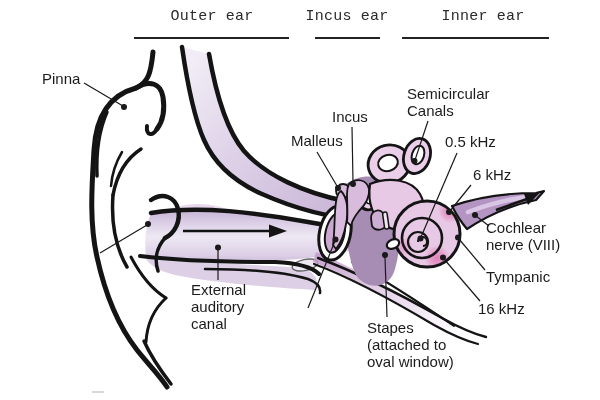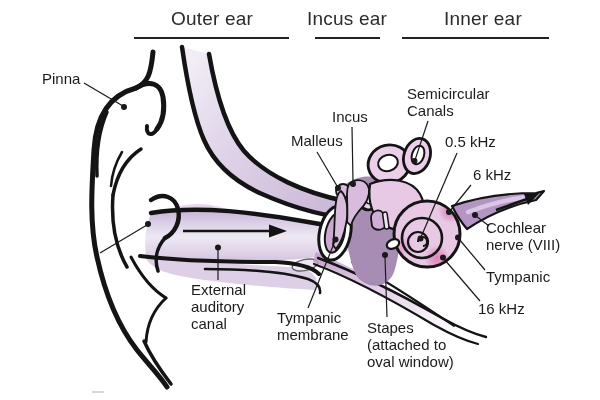--- a/index.html
+++ b/index.html
@@ -3,21 +3,21 @@
 <meta charset="utf-8">
 <style>
   html,body{margin:0;padding:0;background:#fff;}
   .stage{
     position:relative;width:600px;height:400px;background:#ffffff;overflow:hidden;
     font-family:"Liberation Sans","DejaVu Sans",sans-serif;
   }
   .stage svg{position:absolute;left:0;top:0;}
   .hdr{
     position:absolute;top:8px;width:120px;text-align:center;
-    font-size:19px;color:#2b2b2b;letter-spacing:.2px;
+    font-size:15px;color:#2b2b2b;letter-spacing:.2px;font-family:Liberation Mono, monospace;
   }
   .lbl{
     position:absolute;font-size:15px;line-height:17px;color:#1b1b1b;
   }
   .c{text-align:center;}
 </style>
 </head>
 <body>
 
 <div class="stage">
@@ -210,21 +210,20 @@
 
     <line x1="92" y1="392" x2="104" y2="392" stroke="#d8d8d8" stroke-width="2"></line>
   </svg>
 
   <div class="hdr" style="left:152px">Outer ear</div>
   <div class="hdr" style="left:287px">Incus ear</div>
   <div class="hdr" style="left:423px">Inner ear</div>
 
   <div class="lbl" style="left:42px;top:70px">Pinna</div>
   <div class="lbl" style="left:191px;top:281px;width:64px">External auditory canal</div>
-  <div class="lbl" style="left:277px;top:309px;width:80px">Tympanic membrane</div>
   <div class="lbl" style="left:367px;top:319px;width:95px">Stapes (attached to oval window)</div>
   <div class="lbl" style="left:291px;top:132px">Malleus</div>
   <div class="lbl" style="left:332px;top:108px">Incus</div>
   <div class="lbl" style="left:407px;top:85px;width:92px">Semicircular Canals</div>
   <div class="lbl" style="left:445px;top:133px">0.5 kHz</div>
   <div class="lbl" style="left:473px;top:166px">6 kHz</div>
   <div class="lbl" style="left:486px;top:219px;width:82px">Cochlear nerve (VIII)</div>
   <div class="lbl" style="left:486px;top:268px">Tympanic</div>
   <div class="lbl" style="left:478px;top:300px">16 kHz</div>
 

